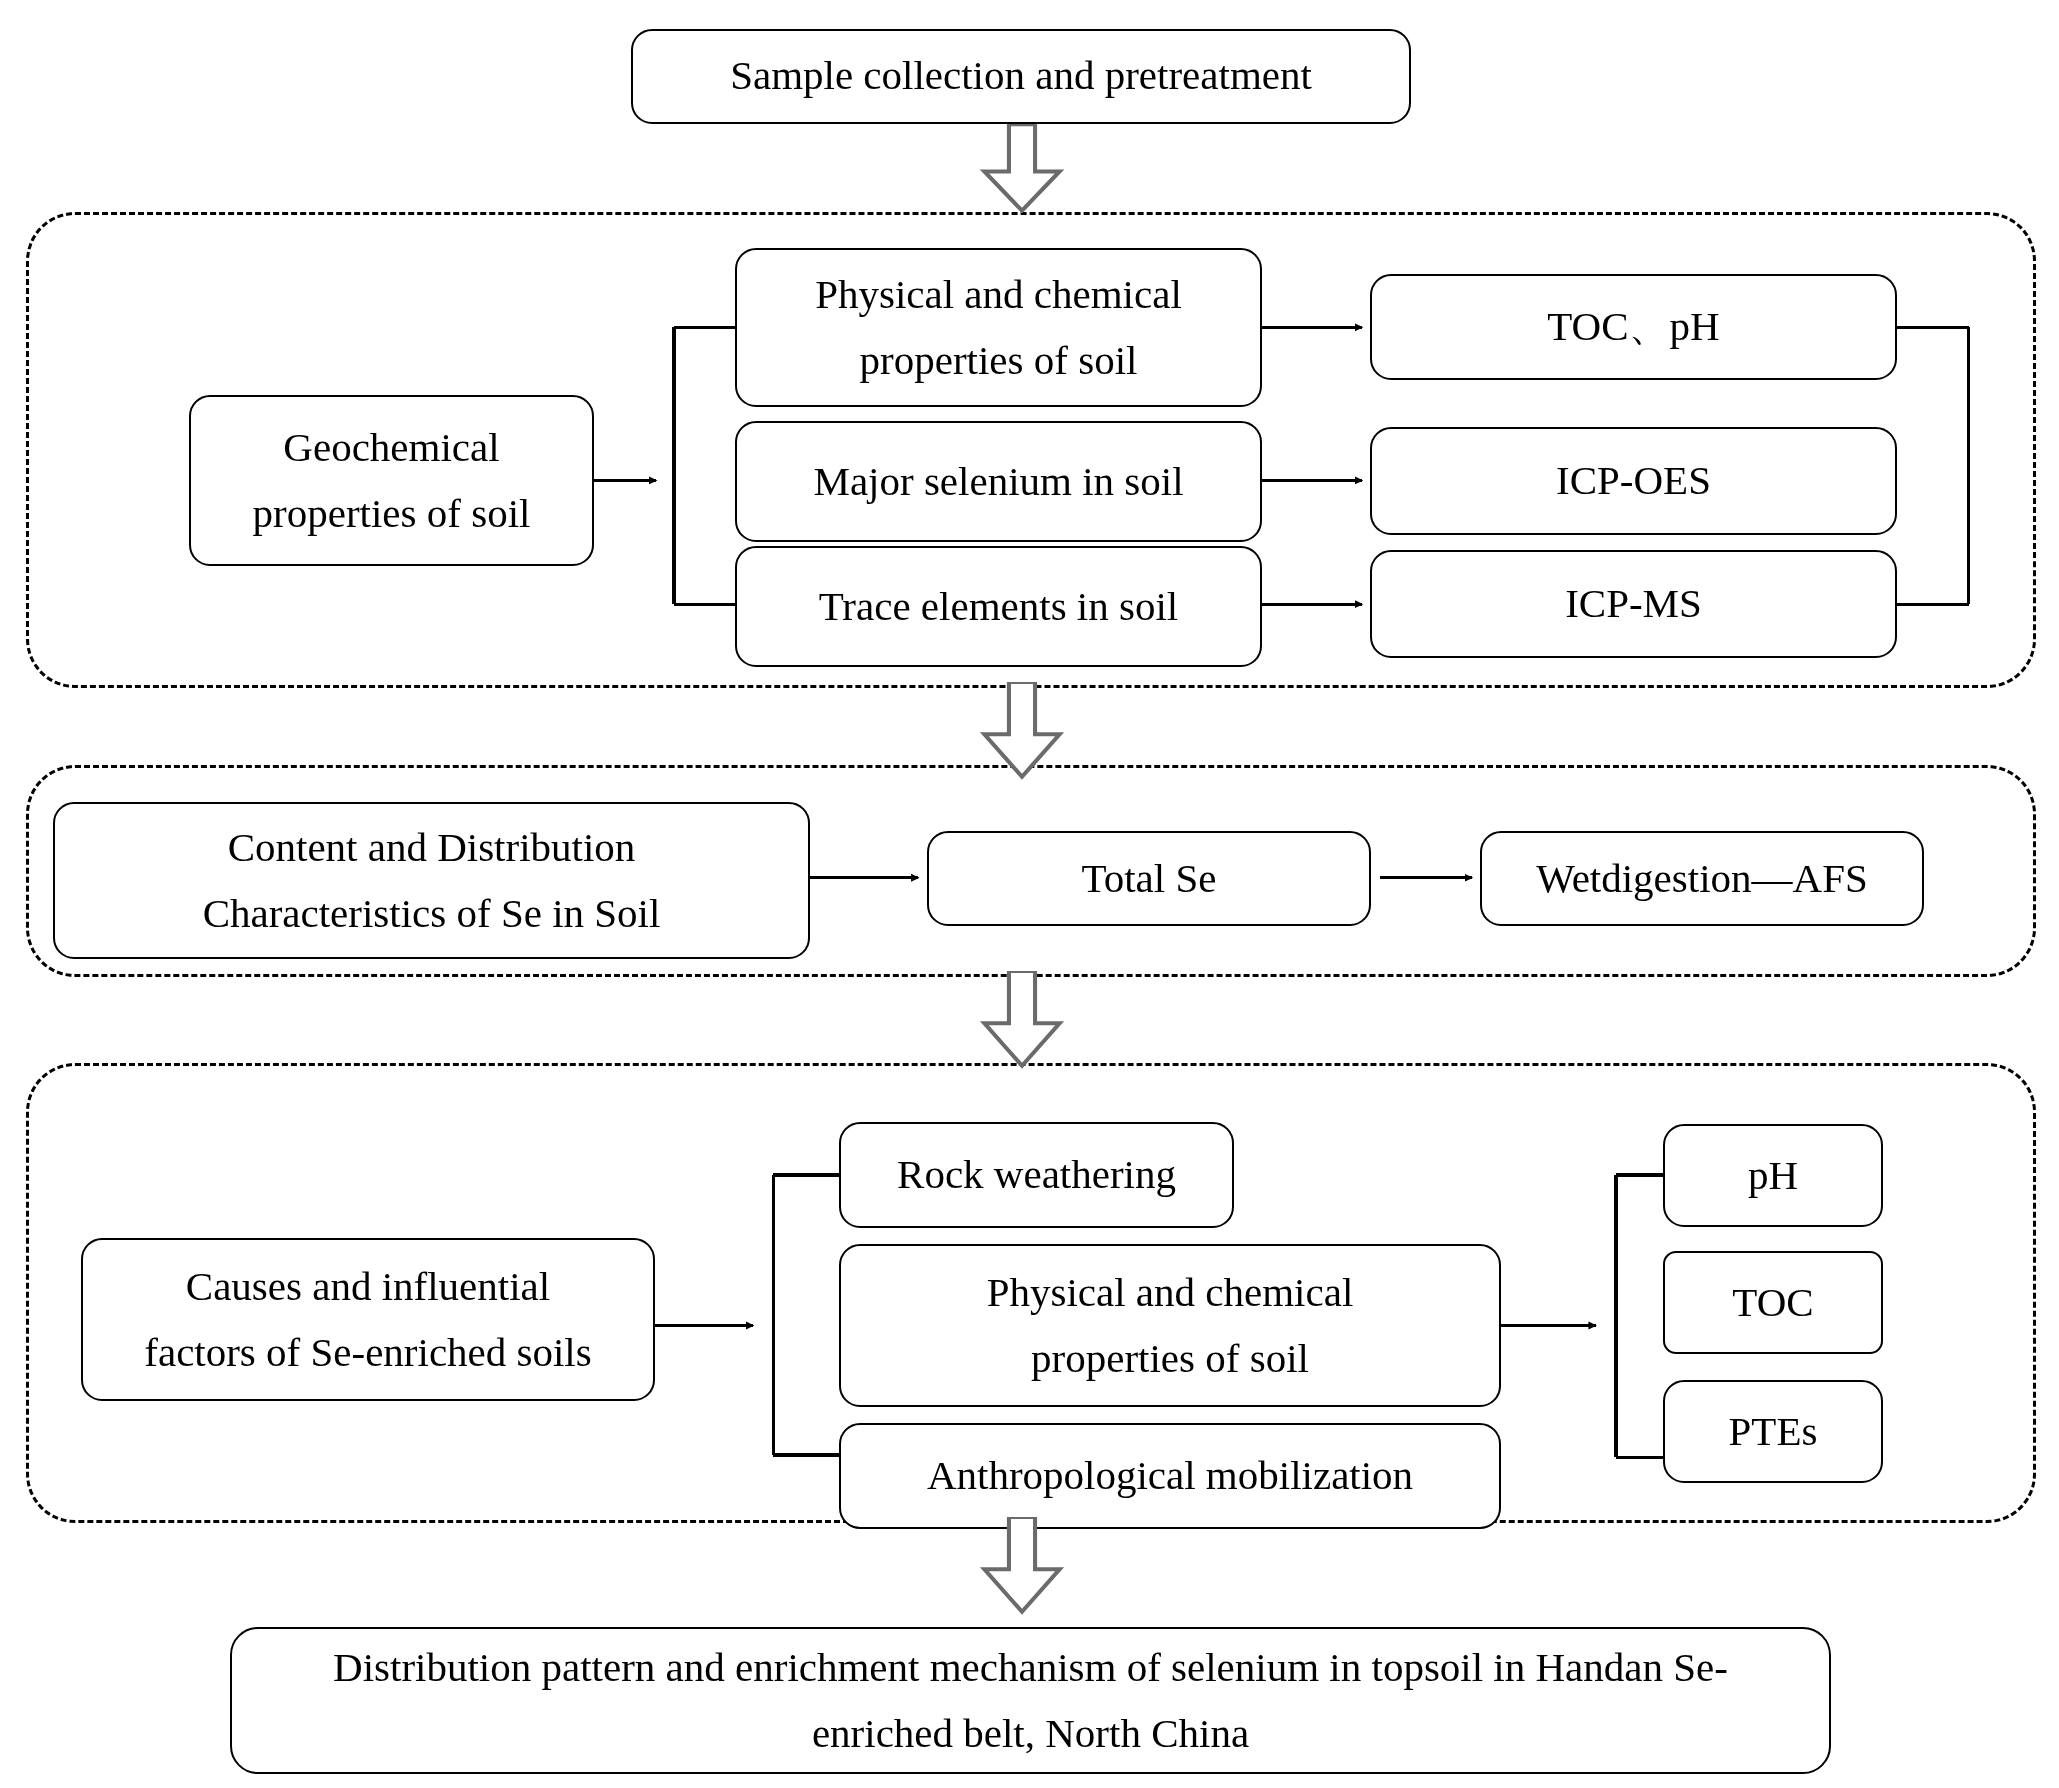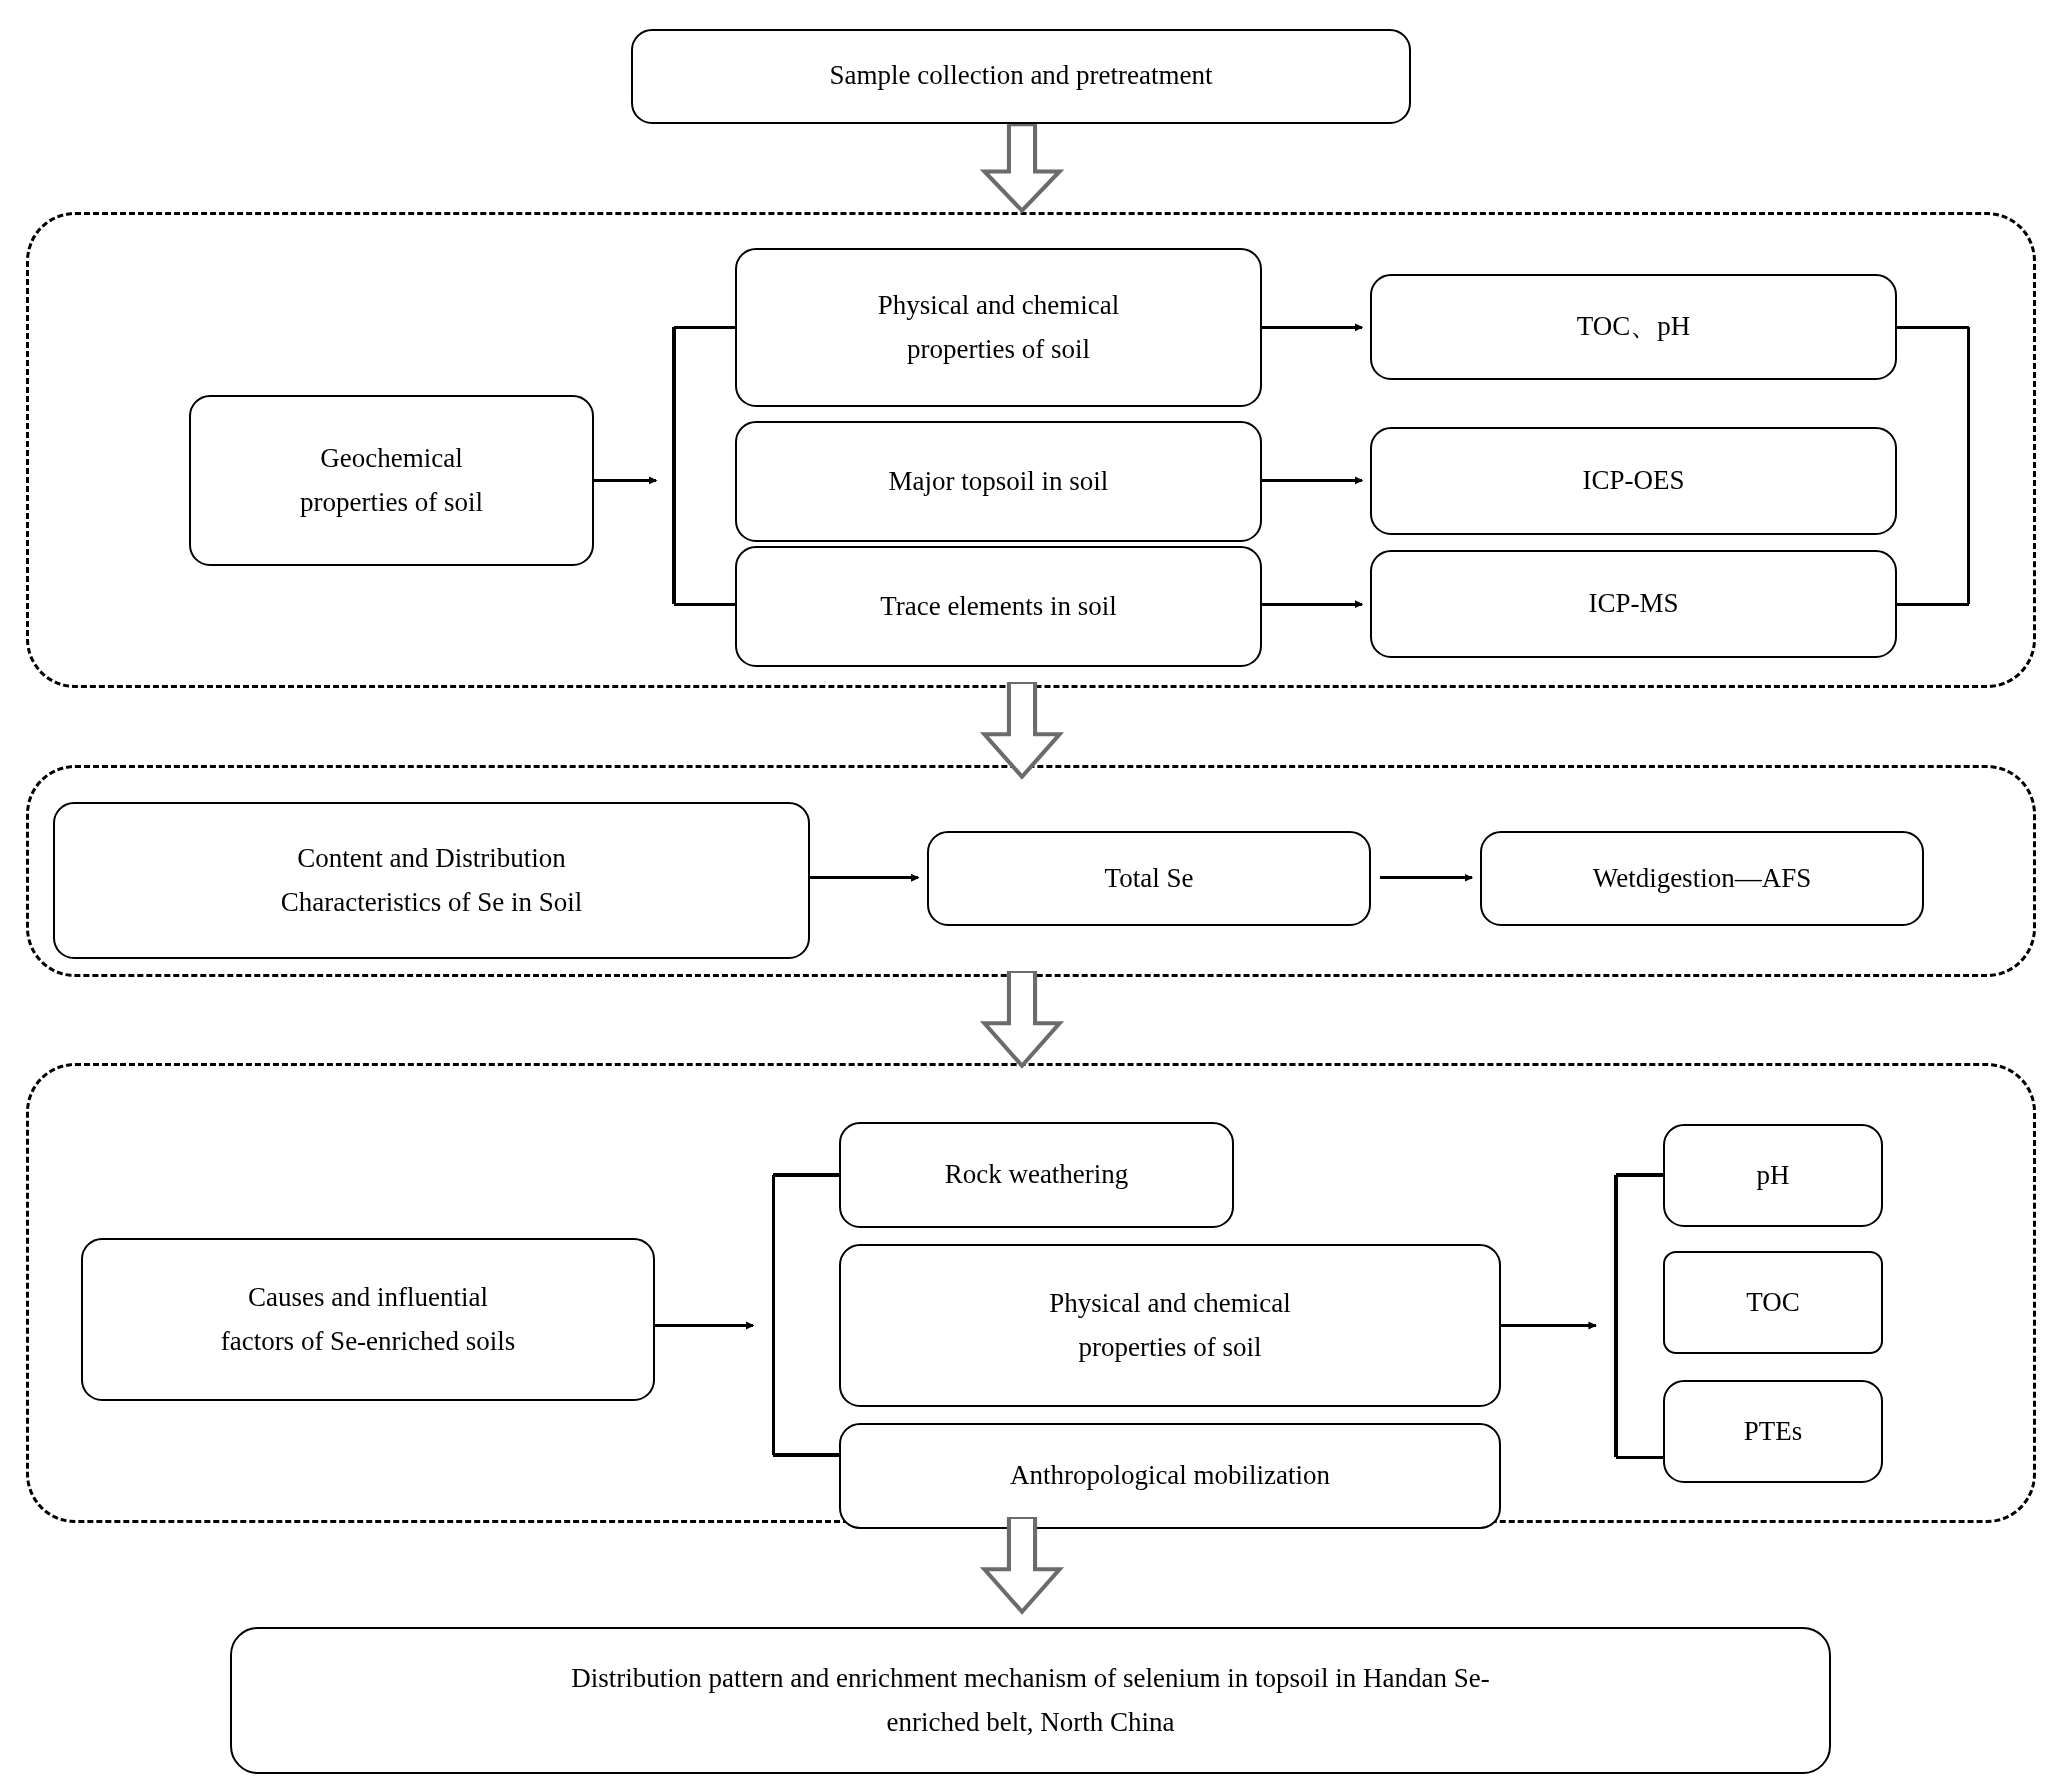--- a/index.html
+++ b/index.html
@@ -21,21 +21,21 @@
     position: absolute;
     box-sizing: border-box;
     border: 2.4px solid #000000;
     border-radius: 21px;
     background: #ffffff;
     display: flex;
     align-items: center;
     justify-content: center;
     text-align: center;
     line-height: 1.55;
-    font-size: 27px;
+    font-size: 41px;
     padding: 3.3px 11.4px;
     z-index: 3;
   }
   .node.two-line { line-height: 1.6; }
   .node .txt { display: block; width: 100%; }
 
   
   .group {
     position: absolute;
     box-sizing: border-box;
@@ -119,21 +119,21 @@
   </div>
 
   <div class="node two-line" style="left:735px; top:248px; width:527px; height:159px;">
     <span class="txt">
       <span>Physical and chemical</span><br>
       <span>properties of soil</span>
     </span>
   </div>
 
   <div class="node" style="left:735px; top:421px; width:527px; height:121px;">
-    <span class="txt">Major topsoil in soil</span>
+    <span class="txt">Major selenium in soil</span>
   </div>
 
   <div class="node" style="left:735px; top:546px; width:527px; height:121px;">
     <span class="txt">Trace elements in soil</span>
   </div>
 
   <div class="node" style="left:1370px; top:274px; width:527px; height:106px;">
     <span class="txt">TOC、pH</span>
   </div>
 

